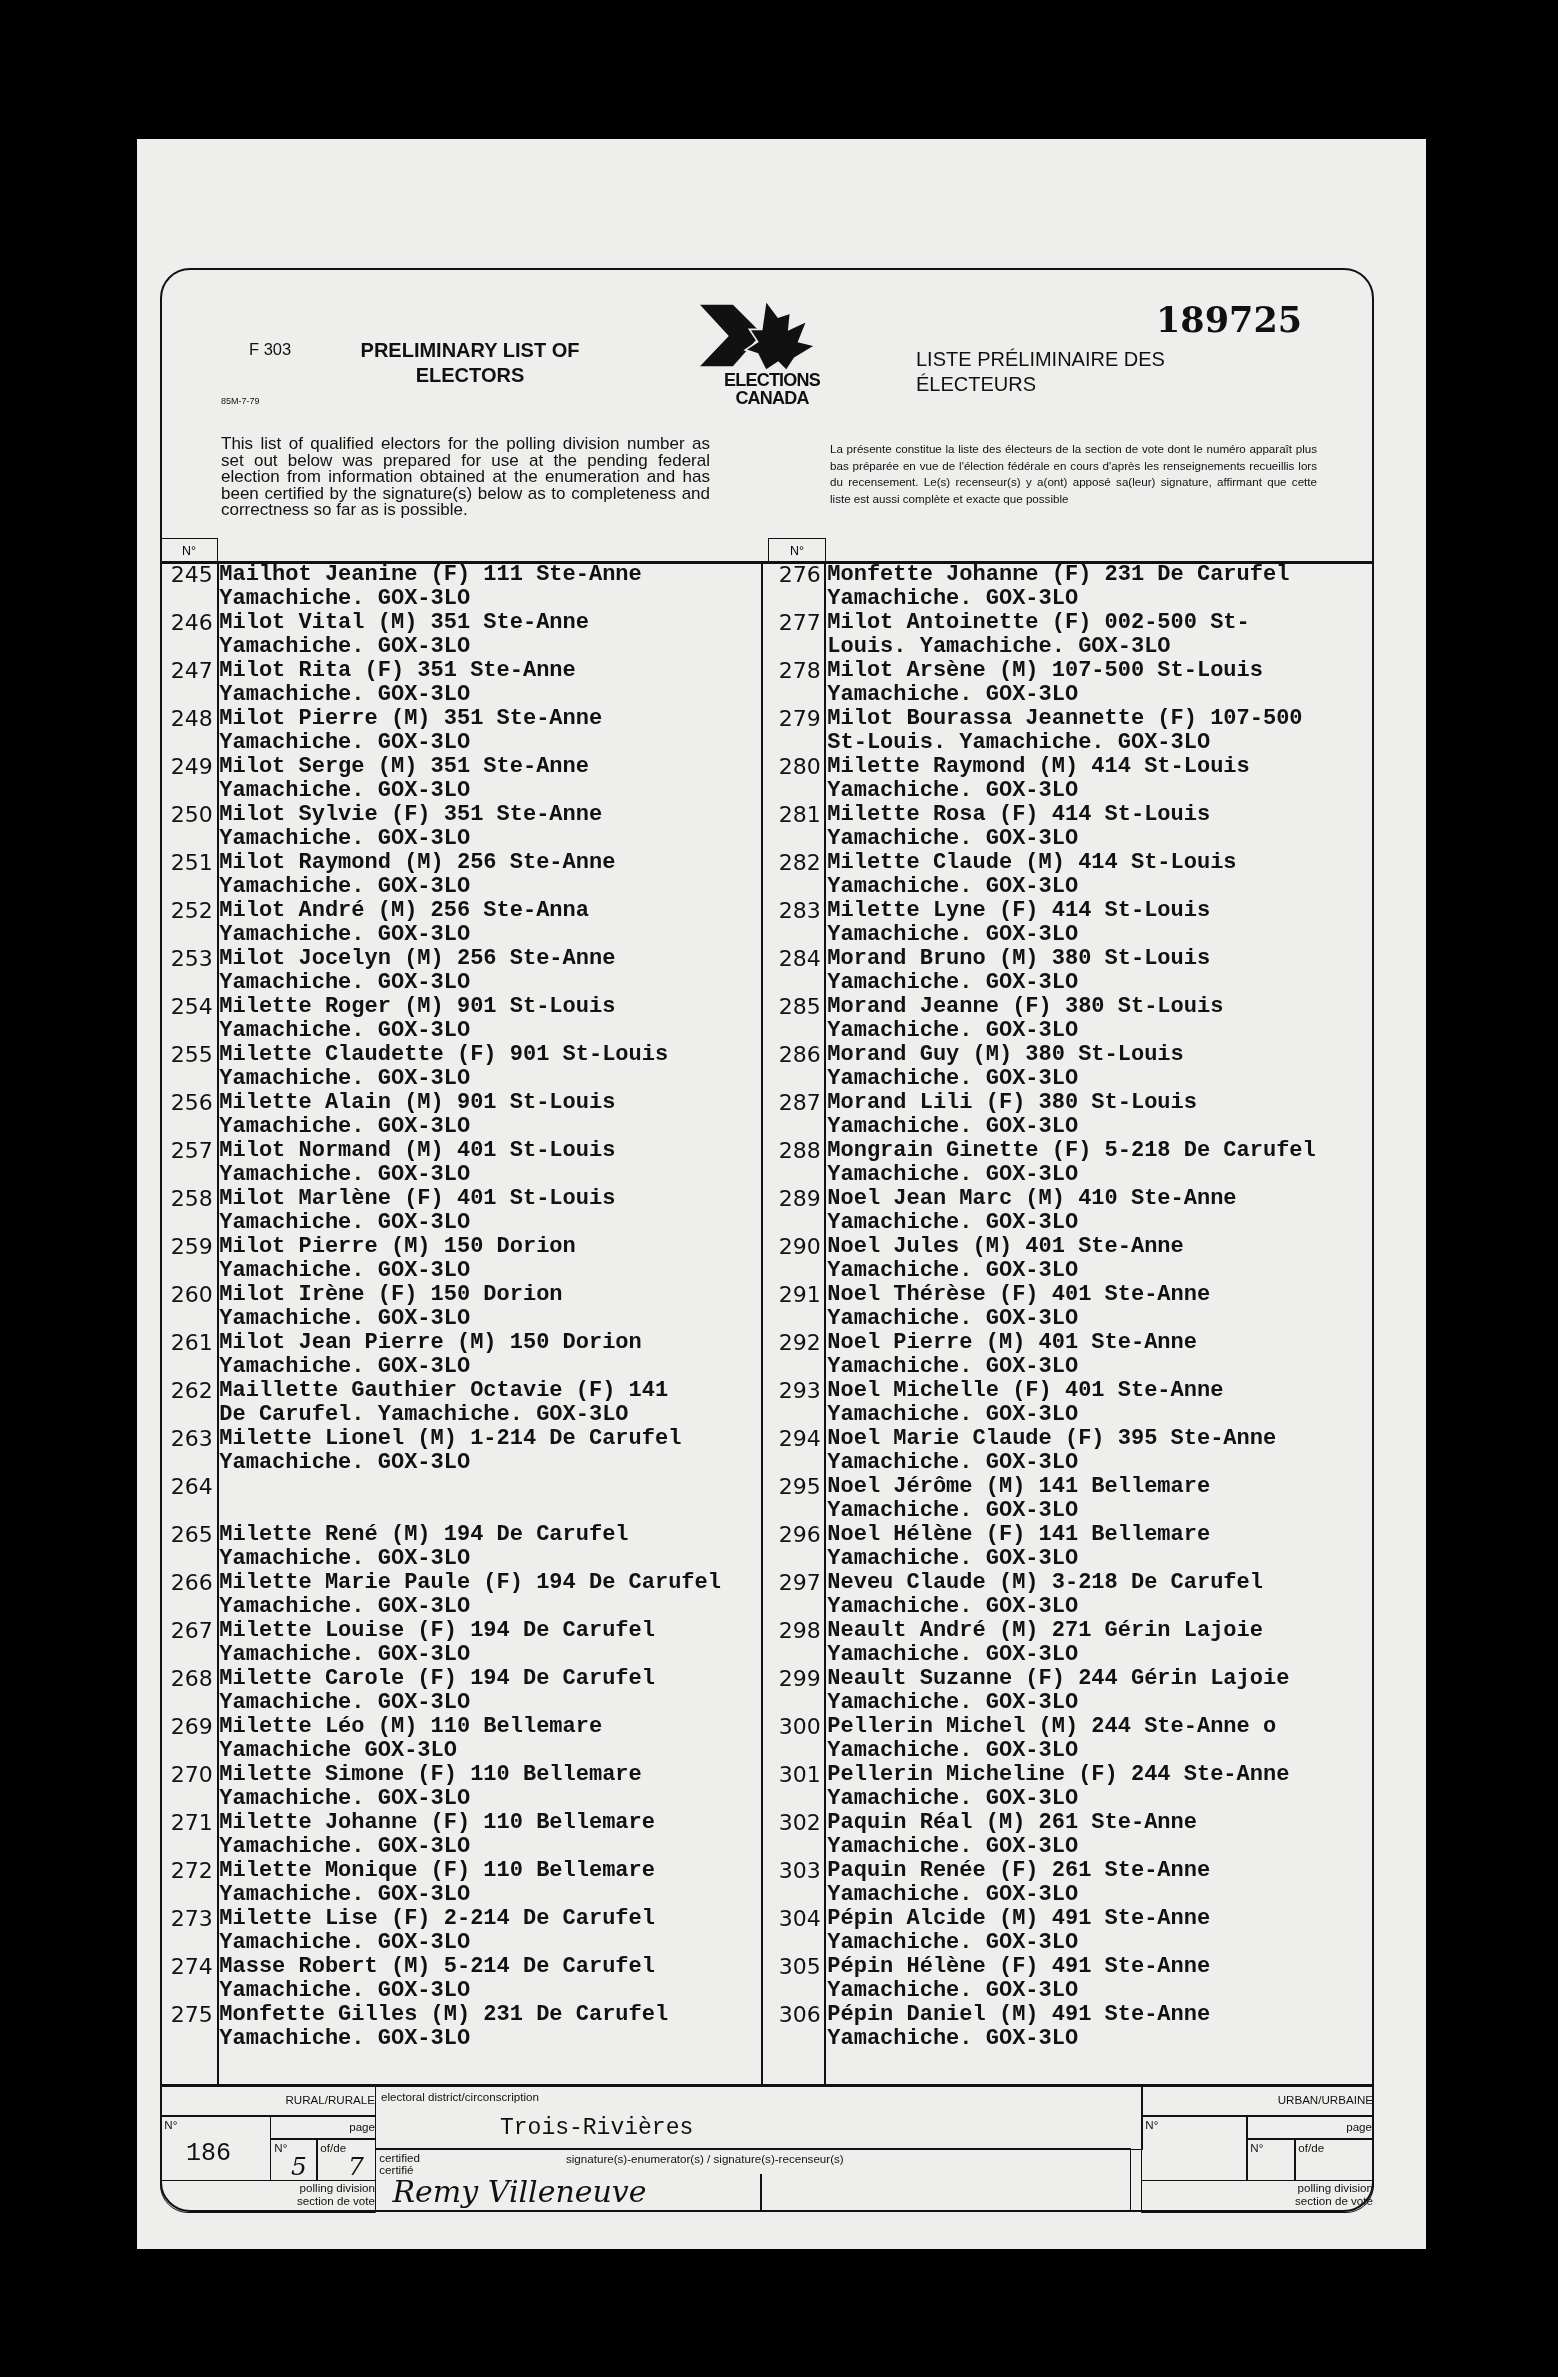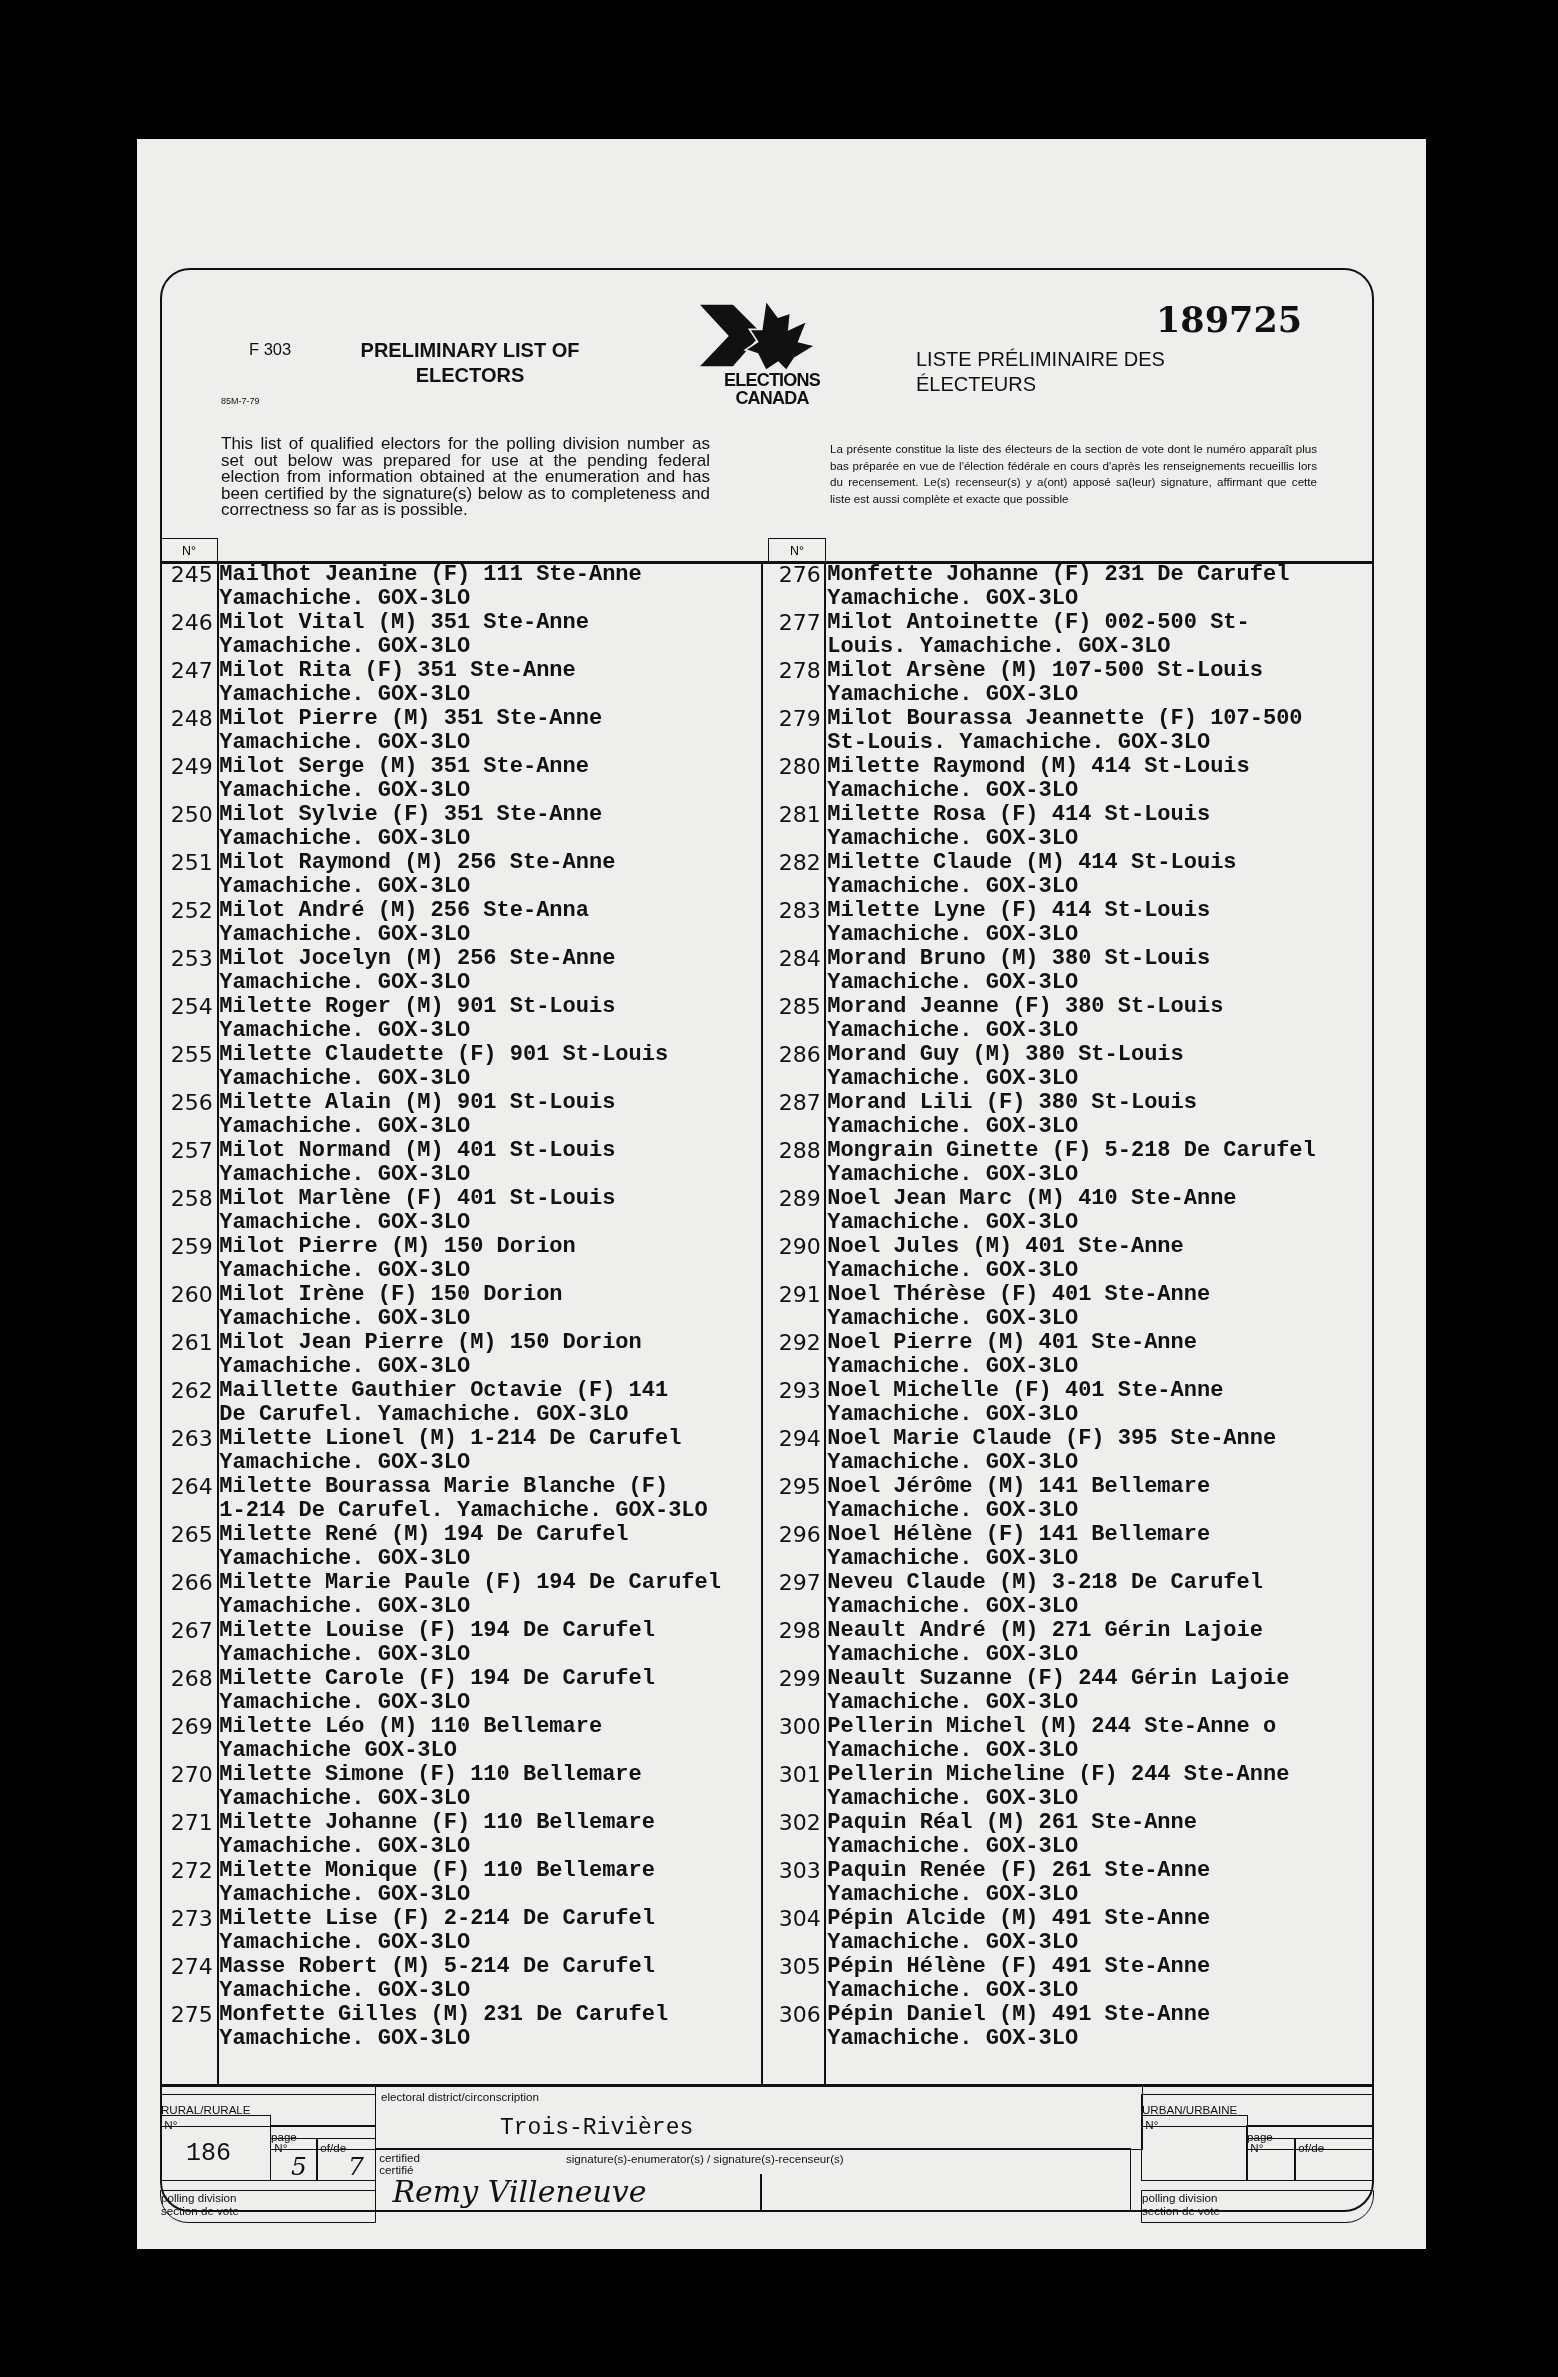--- a/index.html
+++ b/index.html
@@ -38,21 +38,21 @@
     width: 56px; text-align: right; padding-right: 3.3px; box-sizing: border-box;
     font-family: "DejaVu Sans", sans-serif; font-size: 22px; line-height: 24px; color: #111;
   }
   .txt {
     padding-left: 3.3px; font-family: "Liberation Mono", monospace; font-size: 22px; line-height: 24px;
     white-space: pre; color: #111; font-weight: bold;
   }
   .footer { position: absolute; left: 160px; top: 2084px; width: 1214px; height: 128px; }
   .cell { position: absolute; border: 1.7px solid #111; box-sizing: border-box; color: #111; }
   .small { font-size: 11.6px; }
-  .label-c { text-align: left; margin-top: 10px; }
+  .label-c { text-align: right; }
   .handv { font-family: "DejaVu Serif", serif; font-style: italic; }
 </style>
 </head>
 <body>
 
 <div class="paper"></div>
 <div class="form"></div>
 
 <div class="hdr-text formcode">F 303</div>
 <div class="hdr-text formcode2">85M-7-79</div>
@@ -151,21 +151,20 @@
     <div class="entry">
       <div class="num">262</div>
       <div class="txt"><div>Maillette Gauthier Octavie (F) 141</div><div>De Carufel. Yamachiche. GOX-3LO</div></div>
     </div>
     <div class="entry">
       <div class="num">263</div>
       <div class="txt"><div>Milette Lionel (M) 1-214 De Carufel</div><div>Yamachiche. GOX-3LO</div></div>
     </div>
     <div class="entry">
       <div class="num">264</div>
-      <div class="txt"><div>Milette Bourassa Marie Blanche (F)</div><div>1-214 De Carufel. Yamachiche. GOX-3LO</div></div>
     </div>
     <div class="entry">
       <div class="num">265</div>
       <div class="txt"><div>Milette René (M) 194 De Carufel</div><div>Yamachiche. GOX-3LO</div></div>
     </div>
     <div class="entry">
       <div class="num">266</div>
       <div class="txt"><div>Milette Marie Paule (F) 194 De Carufel</div><div>Yamachiche. GOX-3LO</div></div>
     </div>
     <div class="entry">

